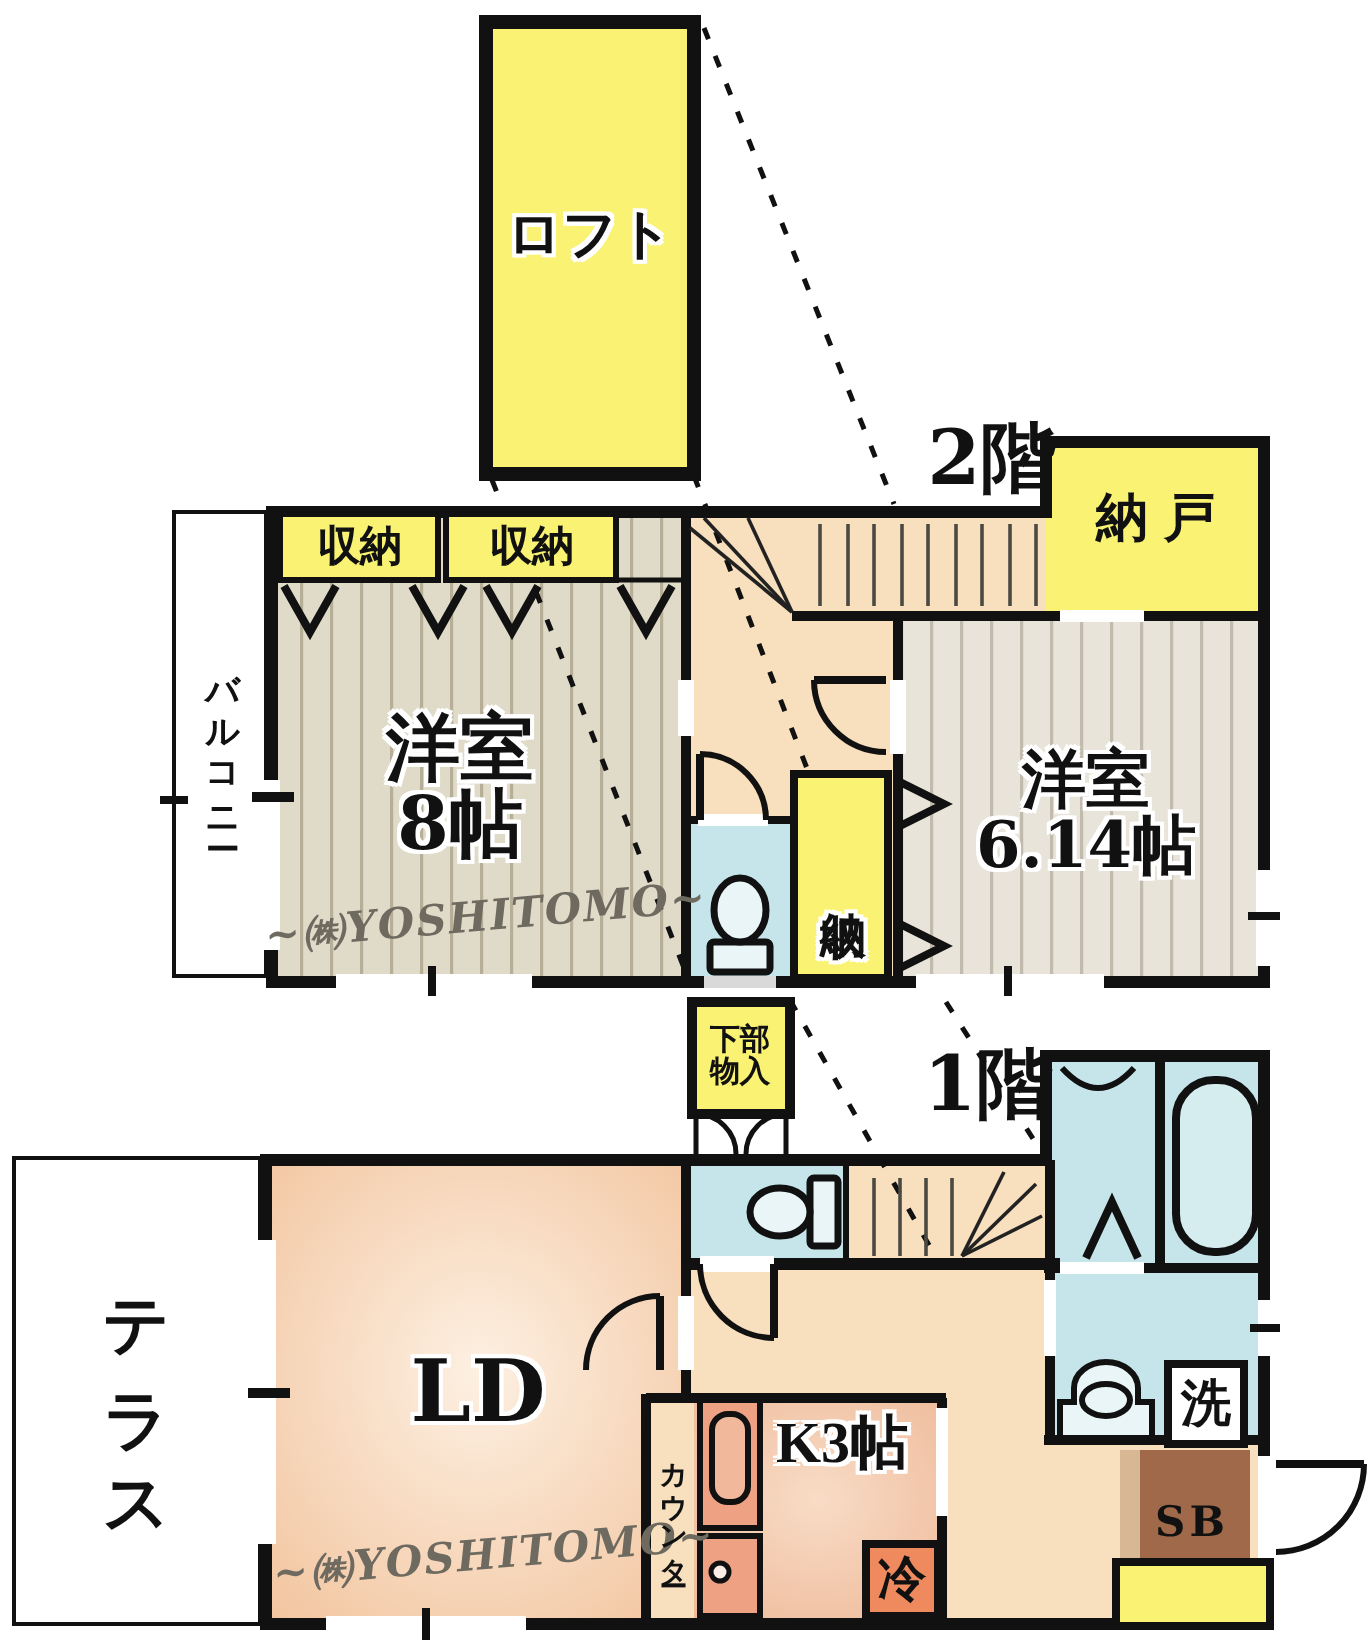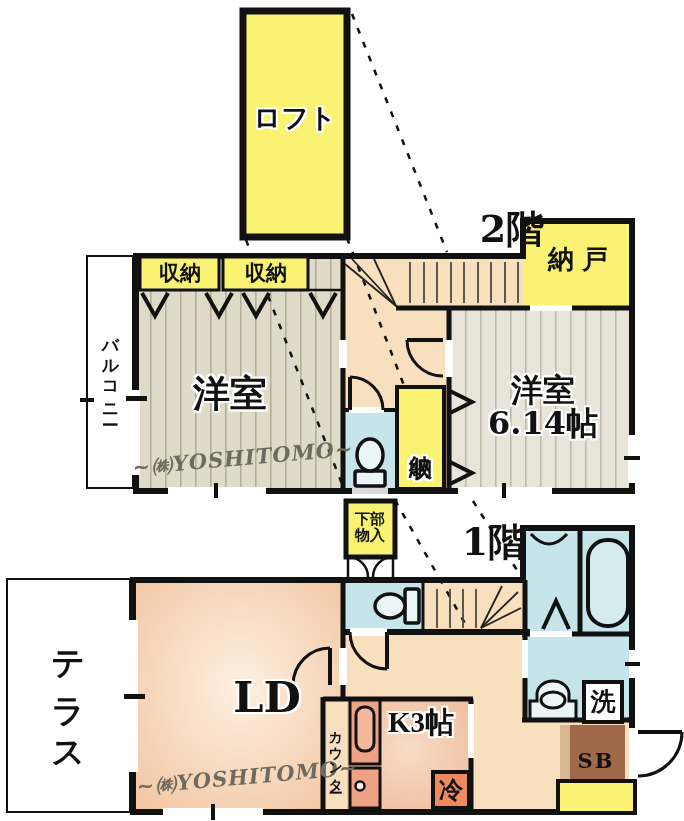--- a/index.html
+++ b/index.html
@@ -209,43 +209,44 @@
     <path d="M293,685 A37,37 0 0 1 330,648" stroke-width="3"></path>
     <path d="M638,732 L682,732" stroke-width="4"></path>
     <path d="M682,732 A44,44 0 0 1 638,776" stroke-width="3"></path>
   </g>
 </svg>
 
 <div class="lbl stack halo" style="left:295px;top:118px;font-size:27px;">
   <span>ロフト</span>
 </div>
 
-<div class="lbl" style="left:512px;top:229px;font-size:38px;text-align:center;">2階</div>
+<div class="lbl" style="left:496px;top:229px;font-size:38px;text-align:center;">2階</div>
 <div class="lbl" style="left:578px;top:260px;font-size:26px;letter-spacing:8px;text-indent:8px;">納戸</div>
 <div class="lbl" style="left:180px;top:273px;font-size:21px;">収納</div>
 <div class="lbl" style="left:266px;top:273px;font-size:21px;">収納</div>
 <div class="lbl v" style="left:110px;top:372px;font-size:17px;letter-spacing:3px;">バルコニー</div>
 <div class="lbl stack halo" style="left:230px;top:393px;font-size:37px;">
   <span>洋室</span>
+      <span>8帖</span>
 </div>
 <div class="lbl stack halo" style="left:543px;top:407px;font-size:32px;">
   <span>洋室</span>
       <span>6.14帖</span>
 </div>
 <div class="lbl v halo" style="left:421px;top:438px;font-size:23px;">収納</div>
 <div class="lbl wm" style="left:243px;top:458px;">~㈱YOSHITOMO~</div>
 
 <div class="lbl stack" style="left:370px;top:528px;font-size:15px;text-align:right;">
   <span>下部</span>
       <span>物入</span>
 </div>
 <div class="lbl" style="left:494px;top:542px;font-size:38px;">1階</div>
 
 <div class="lbl v" style="left:68px;top:697px;font-size:33px;letter-spacing:8px;">テラス</div>
-<div class="lbl stack halo" style="left:239px;top:697px;font-size:43px;margin-left:28px;">
+<div class="lbl stack halo" style="left:239px;top:697px;font-size:43px;">
   <span>LD</span>
 </div>
 <div class="lbl wm" style="left:247px;top:777px;">~㈱YOSHITOMO~</div>
 <div class="lbl v" style="left:336px;top:753px;font-size:14px;">カウンター</div>
 <div class="lbl halo" style="left:421px;top:722px;font-size:29px;font-family:Liberation Serif, serif;">K3帖</div>
 <div class="lbl" style="left:451px;top:790px;font-size:24px;">冷</div>
 <div class="lbl" style="left:603px;top:702px;font-size:25px;">洗</div>
 <div class="lbl" style="left:596px;top:761px;font-size:21px;letter-spacing:2px;">SB</div>
 
 </div>

